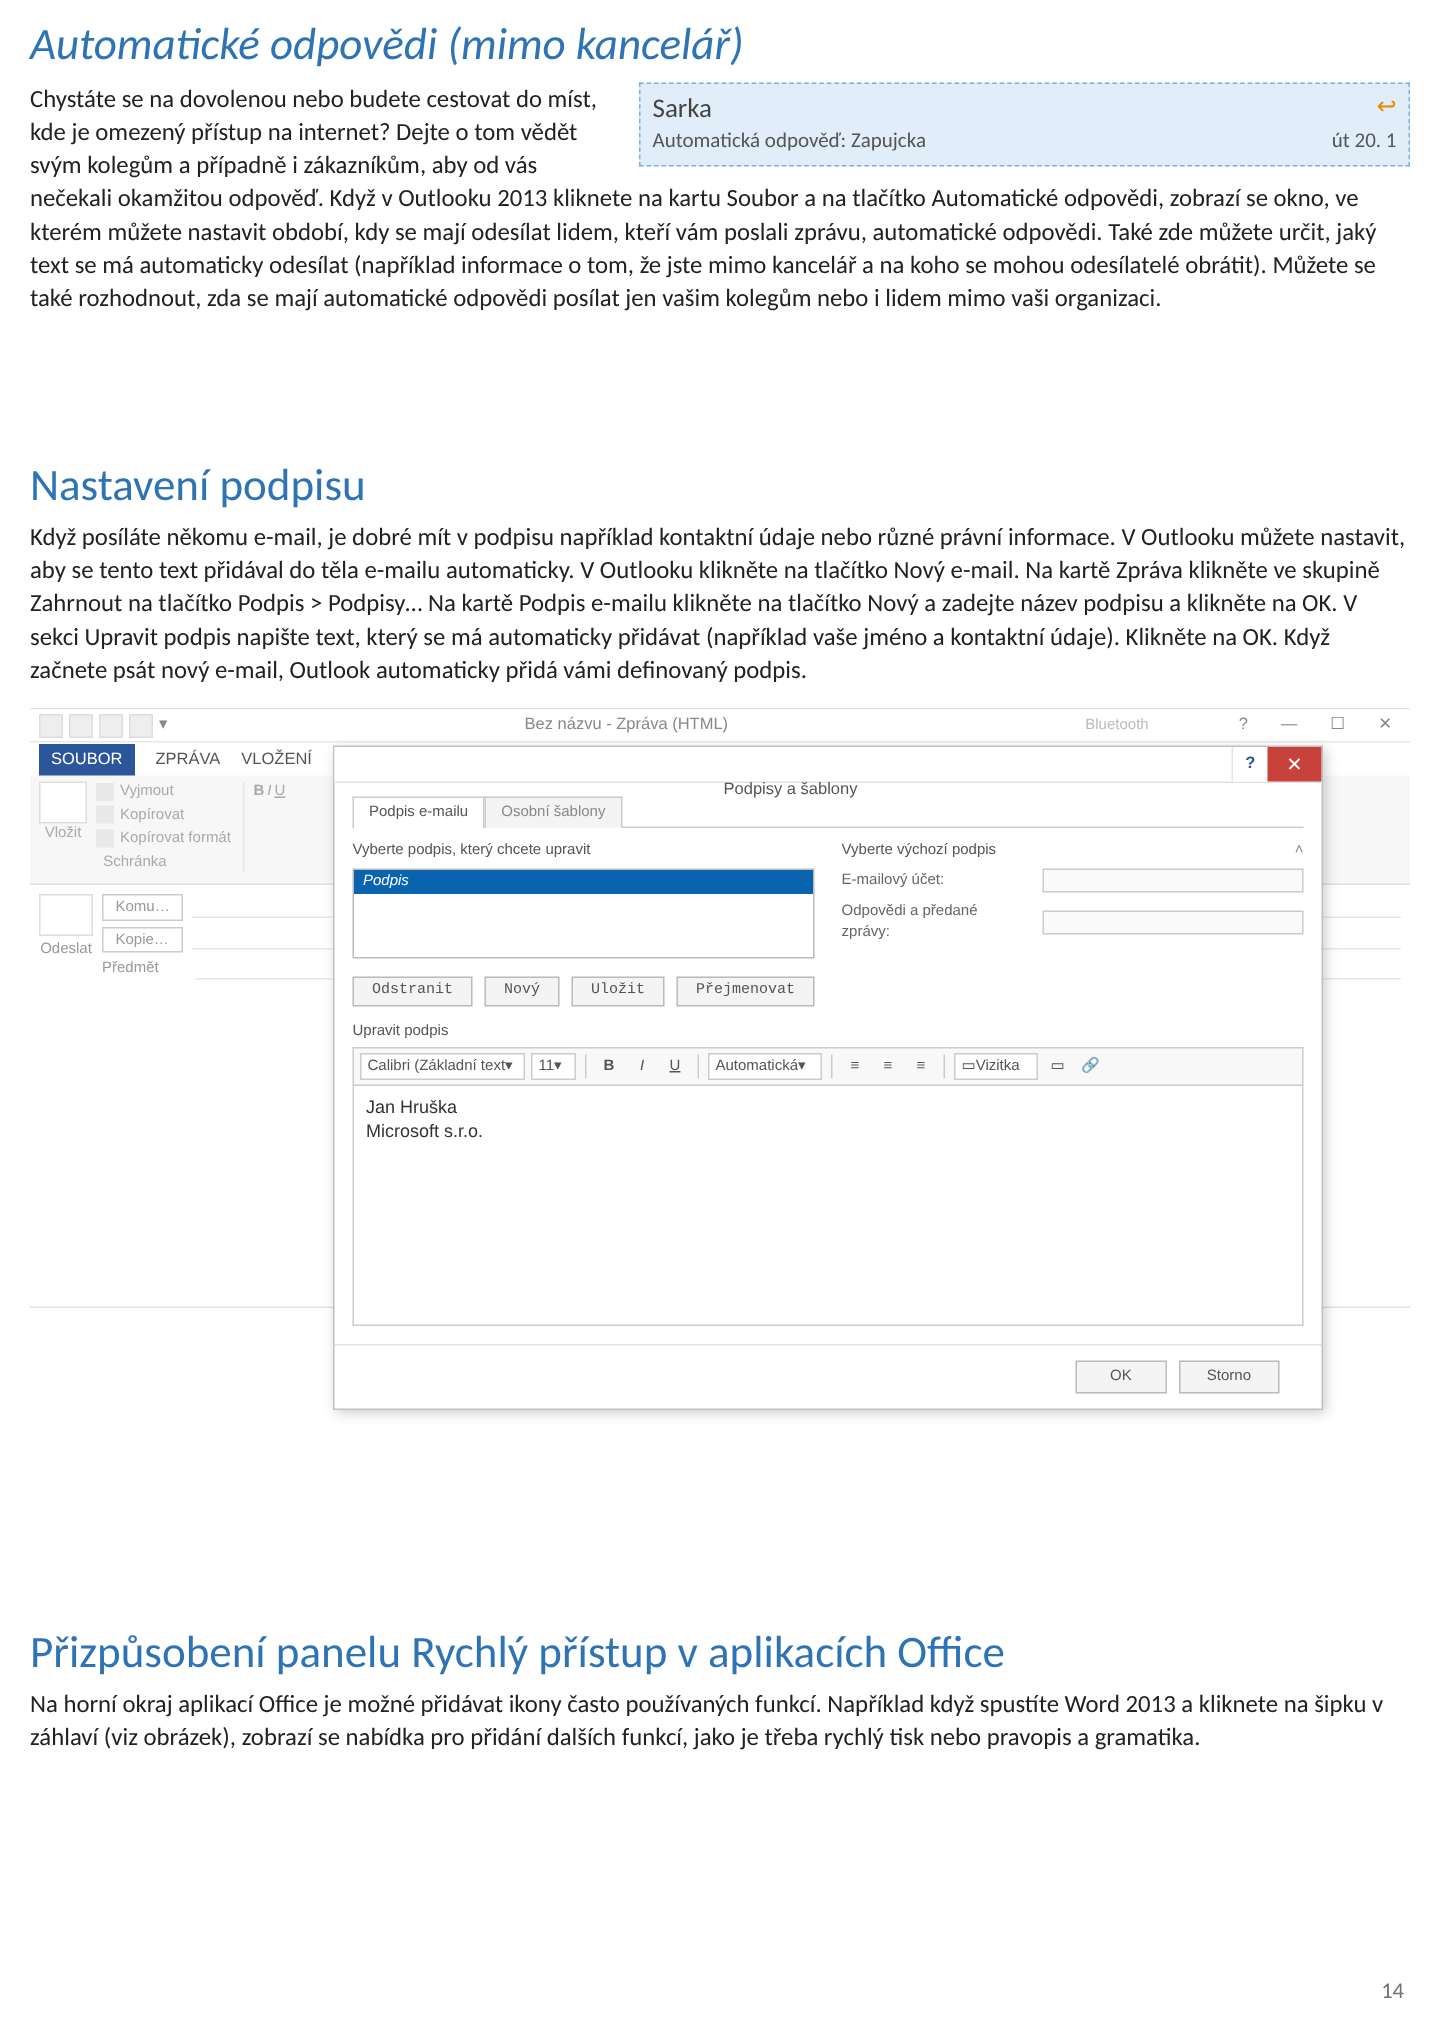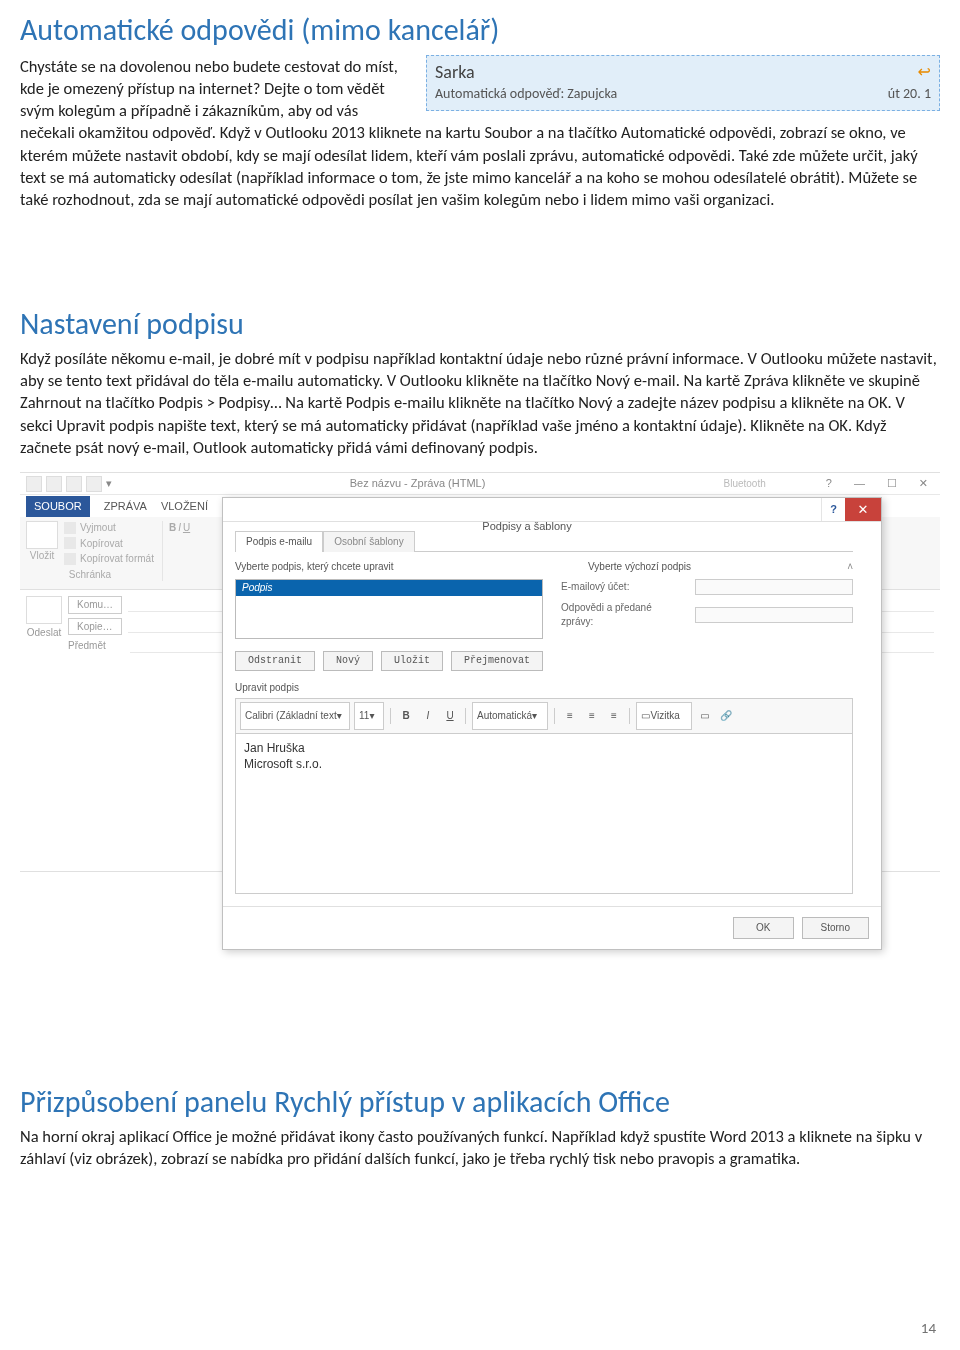--- a/index.html
+++ b/index.html
@@ -12,20 +12,21 @@
     line-height: 1.35;
     width: 960px;
     background: #fff;
   }
   h1, h2 { font-weight: 300; margin: 0; }
   .h-section1 {
     color: #2e74b5;
     font-size: 30px;
     margin-bottom: 4px;
     font-family: "Segoe UI Light", "Segoe UI", Calibri, sans-serif;
+    font-style: italic;
   }
   .h-section2 {
     color: #2e74b5;
     font-size: 30px;
     margin-top: 90px;
     margin-bottom: 2px;
     font-family: "Segoe UI Light", "Segoe UI", Calibri, sans-serif;
   }
   .h-section3 {
     color: #2e74b5;
@@ -107,21 +108,21 @@
     box-shadow: 2px 2px 8px rgba(0,0,0,.2);
     font-size:11px;
   }
   .modal-title {
     background:#fff; height:24px; display:flex; align-items:center;
     padding-left:10px; border-bottom:1px solid #e0e0e0;
   }
   .modal-title-text { flex:1; text-align:center; color:#555;margin-top:33px; }
   .modal-help { width:24px; text-align:center; background:#fff; color:#2b579a; font-weight:bold; border-left:1px solid #e5e5e5; height:100%; display:flex;align-items:center;justify-content:center; }
   .modal-close { width:36px; background:#c8423b; color:#fff; text-align:center; height:100%; display:flex;align-items:center;justify-content:center; font-size:13px; }
-  .modal-body { padding:8px 28px 12px 12px; }
+  .modal-body { padding:8px 12px 12px 12px; }
   .modal-tabs { display:flex; border-bottom:1px solid #ccc; margin-bottom:8px; }
   .modal-tab { padding:3px 10px; border:1px solid #ccc; border-bottom:none; background:#fff; position:relative; top:1px; font-size:10px; }
   .modal-tab.inactive { background:#f4f4f4; color:#888; }
   .two-col { display:flex; gap:18px; }
   .col { flex:1; display:flex; flex-direction:column; gap:6px; }
   .sel-label { color:#555; font-size:10px; }
   .listbox {
     border:1px solid #bbb; height:60px; background:#fff;font-style:italic;
   }
   .listbox-item.active { background:#0a64ad; color:#fff; padding:1px 6px; font-size:10px; }
@@ -129,28 +130,28 @@
   .ms-btn { border:1px solid #bbb; background:#f4f4f4; padding:2px 12px; font-size:10px; }
   .form-row { display:flex; align-items:center; gap:14px; }
   .fr-label { width:120px; font-size:10px; color:#666; }
   .fr-input { flex:1; border:1px solid #ccc; height:16px; background:#fafafa; }
   .collapse-caret { color:#888; font-size:10px; }
   .edit-label { margin-top:10px; font-size:10px; color:#555; }
   .toolbar {
     display:flex; align-items:center; gap:4px; border:1px solid #ccc;
     padding:3px 4px; background:#f8f8f8; margin-top:4px; font-size:10px;
   }
-  .tb-select { border:1px solid #ccc; background:#fff; padding:0 4px; height:28px; display:flex; align-items:center; }
+  .tb-select { border:1px solid #ccc; background:#fff; padding:0 4px; height:18px; display:flex; align-items:center; }
   .tb-sep { width:1px; height:16px; background:#ccc; margin:0 2px; }
   .tb-btn { width:18px; height:18px; display:flex; align-items:center; justify-content:center; border:1px solid transparent; }
   .editor {
     border:1px solid #ccc; border-top:none; height:160px; background:#fff;
     padding:6px 8px; font-size:12px; color:#333;
   }
-  .modal-footer { display:flex; justify-content:flex-end; gap:8px; padding:10px 12px; border-top:1px solid #e0e0e0; }
+  .modal-footer { display:flex; justify-content:flex-end; gap:8px; padding:10px 28px; border-top:1px solid #e0e0e0; }
   .page-num { position:fixed; right:24px; bottom:12px; font-size:15px; color:#737373;margin-left:23px; }
 </style>
 </head>
 <body>
 
 <h1 class="h-section1">Automatické odpovědi (mimo kancelář)</h1>
 
 <div class="toast">
   <div class="toast-row1">
     <span class="toast-name">Sarka</span>
@@ -270,21 +271,21 @@
           </div>
           <div class="btn-row">
             <span class="ms-btn">Odstranit</span>
             <span class="ms-btn">Nový</span>
             <span class="ms-btn">Uložit</span>
             <span class="ms-btn">Přejmenovat</span>
           </div>
         </div>
         <div class="col">
           <div style="display:flex; align-items:center;">
-            <span class="sel-label" style="flex:1;margin-left:27px;">Vyberte výchozí podpis</span>
+            <span class="sel-label" style="flex:1;">Vyberte výchozí podpis</span>
             <span class="collapse-caret">˄</span>
           </div>
           <div class="form-row">
               <span class="fr-label">E-mailový účet:</span>
               <span class="fr-input"></span>
             </div>
           <div class="form-row">
               <span class="fr-label">Odpovědi a předané zprávy:</span>
               <span class="fr-input"></span>
             </div>

